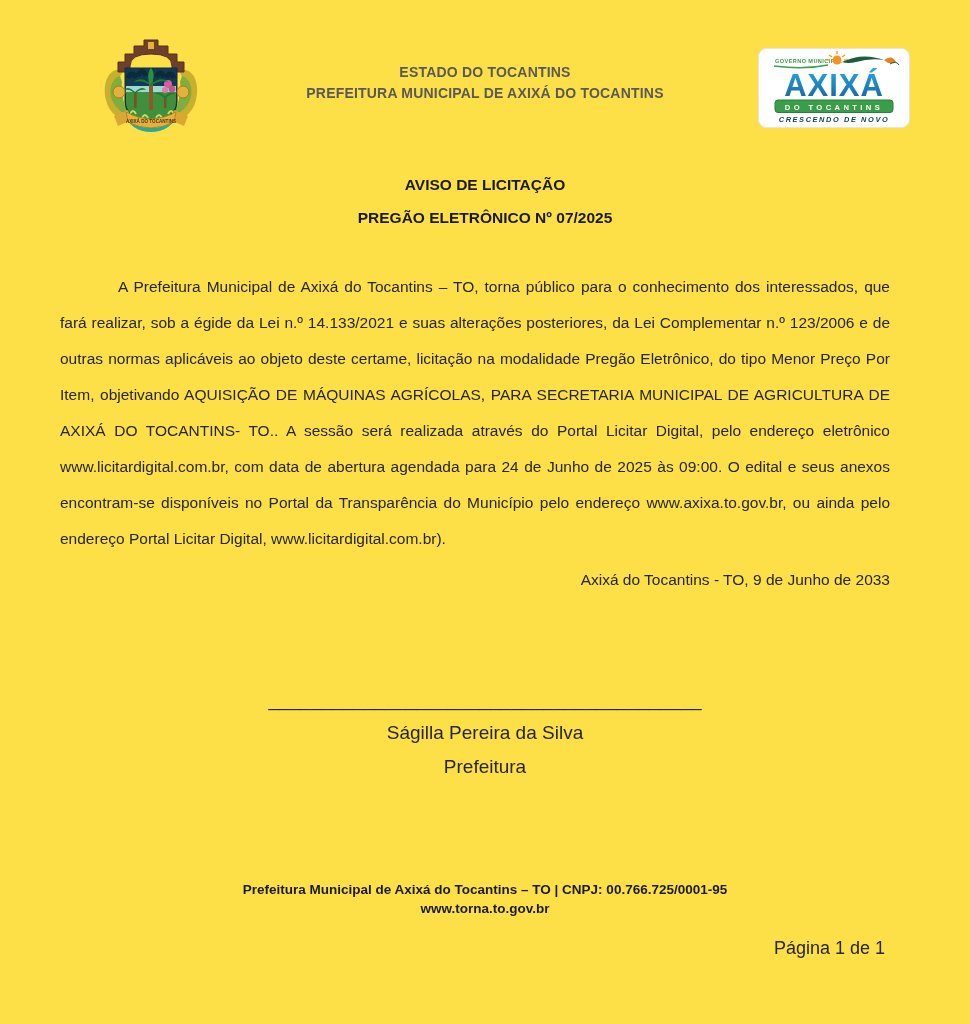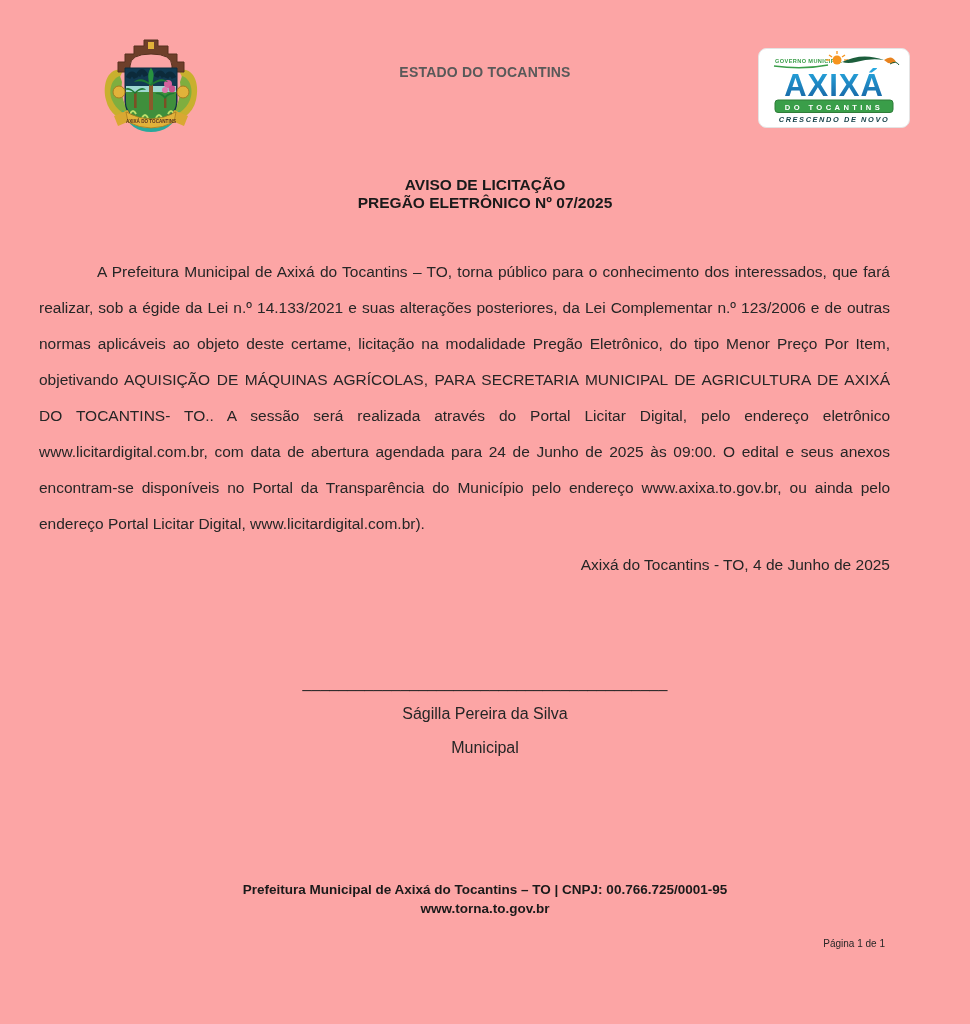--- a/index.html
+++ b/index.html
@@ -2,21 +2,21 @@
 <html lang="pt-BR"><head>
 <meta charset="utf-8">
 <style>
   * { margin: 0; padding: 0; box-sizing: border-box; }
   html, body { background: #ffffff; }
   .page {
     position: relative;
     width: 970px;
     height: 1024px;
     margin: 0 auto;
-    background: #fca5a5;
+    background: #fde047;
     font-family: "Liberation Sans", sans-serif;
     color: #262626;
     overflow: hidden;
   }
 
   
   .header { position: relative; height: 150px; }
   .crest { position: absolute; left: 94px; top: 26px; width: 114px; height: 114px; }
   .header-text {
     position: absolute; left: 0; right: 0; top: 62px;
@@ -25,56 +25,56 @@
     font-weight: bold;
     font-size: 14px;
     line-height: 21px;
     letter-spacing: 0.2px;
   }
   .gov-logo { position: absolute; right: 60px; top: 48px; width: 152px; height: 80px; }
 
   
   .title-block { text-align: center; margin-top: 26px; }
   .title-line { font-weight: bold; font-size: 15.5px; color: #1a1a1a; }
-  .title-line + .title-line { }
+  .title-line + .title-line { margin-top: 15px; }
 
   
   .body-paragraph {
-    margin: 42px 80px 0 39px;
+    margin: 42px 80px 0 60px;
     text-align: justify;
     text-indent: 58px;
     font-size: 15.5px;
     line-height: 36px;
     color: #262626;
   }
   .dateline {
     margin: 14px 80px 0 80px;
     text-align: right;
     font-size: 15.5px;
     color: #262626;
   }
 
   
-  .signature-block { text-align: center; margin-top: 100px; font-size: 16px; }
+  .signature-block { text-align: center; margin-top: 100px; font-size: 19px; }
   .signature-rule { letter-spacing: 0; color: #262626; white-space: nowrap; }
   .signature-name { margin-top: 10px; line-height: 24px; }
   .signature-role { margin-top: 10px; line-height: 24px; }
 
   
   .footer-block {
     position: absolute; left: 0; right: 0; top: 880px;
     text-align: center;
     font-weight: bold;
     font-size: 13.5px;
     line-height: 19px;
     color: #1a1a1a;
   }
   .page-indicator {
     position: absolute; top: 938px; right: 85px;
-    font-size: 10px;
+    font-size: 18px;
     color: #262626;
     text-align: center;
   }
 
   
 </style>
 </head>
 <body>
 
 <div class="page">
@@ -123,20 +123,21 @@
       <circle cx="89" cy="66" r="6" fill="#e2b23a" stroke="#a87c1f" stroke-width="1"></circle>
 
       <path d="M20,90 L34,84 L38,94 L24,100 Z" fill="#d9a832"></path>
       <path d="M94,90 L80,84 L76,94 L90,100 Z" fill="#d9a832"></path>
       <path d="M32,86 Q57,100 82,86 L80,96 Q57,108 34,96 Z" fill="#e2b23a" stroke="#a87c1f" stroke-width="0.8"></path>
       <text x="57" y="97" text-anchor="middle" font-size="4.6" font-weight="bold" fill="#57311f" font-family="Liberation Sans, sans-serif">AXIXÁ DO TOCANTINS</text>
     </svg>
 
     <div class="header-text">
       <div>ESTADO DO TOCANTINS</div>
+      <div>PREFEITURA MUNICIPAL DE AXIXÁ DO TOCANTINS</div>
     </div>
 
     <svg class="gov-logo" viewBox="0 0 152 80" xmlns="http://www.w3.org/2000/svg">
       <defs>
         <linearGradient id="blueGrad" x1="0" y1="0" x2="0" y2="1">
           <stop offset="0" stop-color="#27aae1"></stop>
           <stop offset="1" stop-color="#155e9e"></stop>
         </linearGradient>
       </defs>
       <rect x="0.5" y="0.5" width="151" height="79" rx="8" fill="#ffffff" stroke="#e4e4e4"></rect>
@@ -167,26 +168,26 @@
     </svg>
   </div>
 
   <div class="title-block">
     <div class="title-line">AVISO DE LICITAÇÃO</div>
     <div class="title-line">PREGÃO ELETRÔNICO Nº 07/2025</div>
   </div>
 
   <p class="body-paragraph">A Prefeitura Municipal de Axixá do Tocantins – TO, torna público para o conhecimento dos interessados, que fará realizar, sob a égide da Lei n.º 14.133/2021 e suas alterações posteriores, da Lei Complementar n.º 123/2006 e de outras normas aplicáveis ao objeto deste certame, licitação na modalidade Pregão Eletrônico, do tipo Menor Preço Por Item, objetivando AQUISIÇÃO DE MÁQUINAS AGRÍCOLAS, PARA SECRETARIA MUNICIPAL DE AGRICULTURA DE AXIXÁ DO TOCANTINS- TO.. A sessão será realizada através do Portal Licitar Digital, pelo endereço eletrônico www.licitardigital.com.br, com data de abertura agendada para 24 de Junho de 2025 às 09:00. O edital e seus anexos encontram-se disponíveis no Portal da Transparência do Município pelo endereço www.axixa.to.gov.br, ou ainda pelo endereço Portal Licitar Digital, www.licitardigital.com.br).</p>
 
-  <div class="dateline">Axixá do Tocantins - TO, 4 de Junho de 2025</div>
+  <div class="dateline">Axixá do Tocantins - TO, 9 de Junho de 2033</div>
 
   <div class="signature-block">
     <div class="signature-rule">_________________________________________</div>
     <div class="signature-name">Ságilla Pereira da Silva</div>
-    <div class="signature-role">Municipal</div>
+    <div class="signature-role">Prefeitura</div>
   </div>
 
   <div class="footer-block">
     <div>Prefeitura Municipal de Axixá do Tocantins – TO | CNPJ: 00.766.725/0001-95</div>
     <div>www.torna.to.gov.br</div>
   </div>
 
   <div class="page-indicator">Página 1 de 1</div>
 
 </div>

